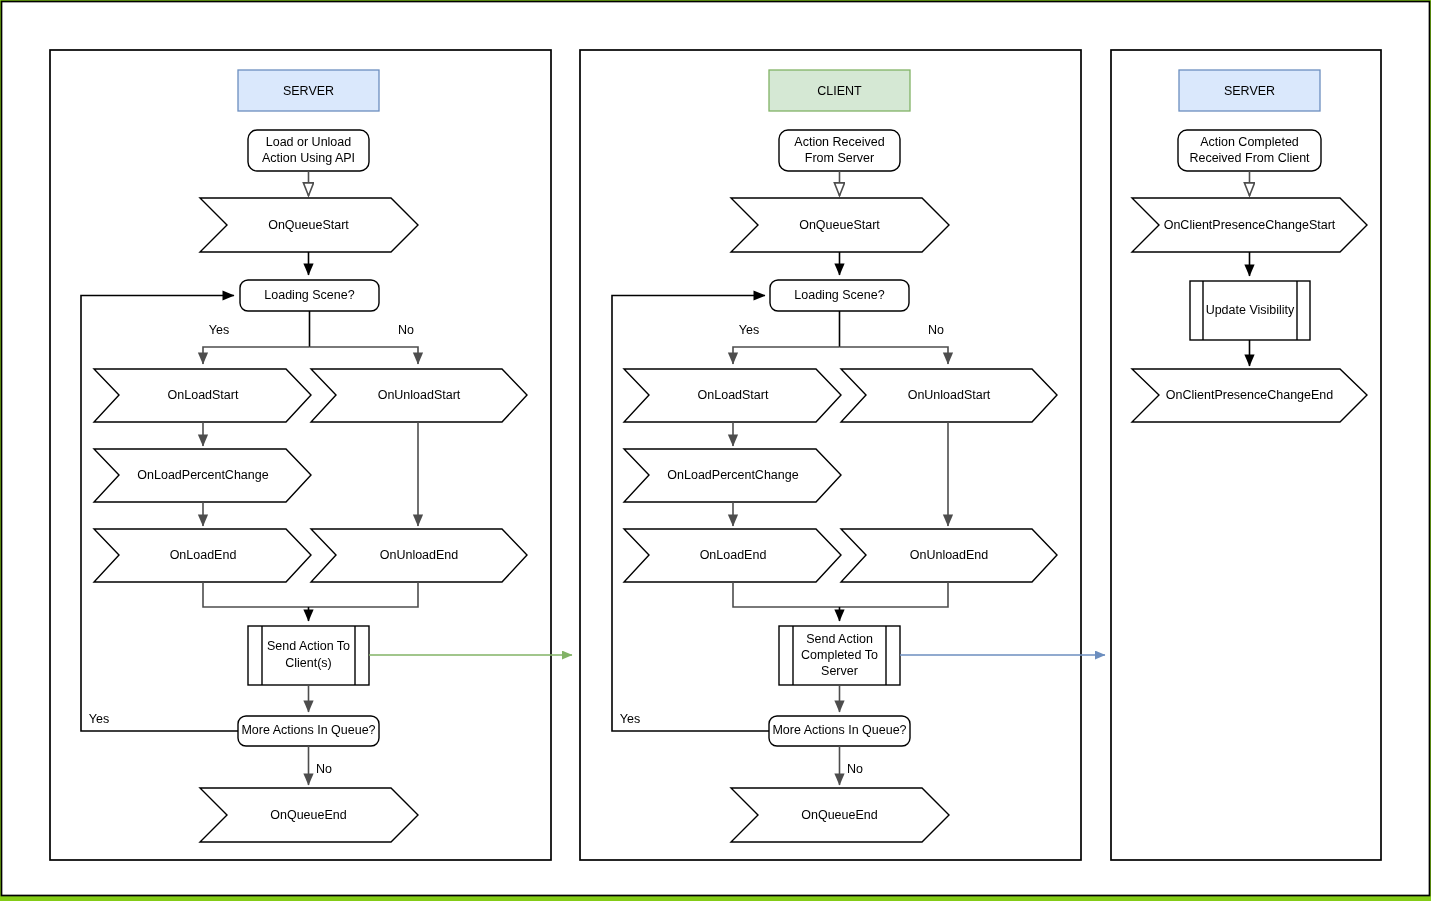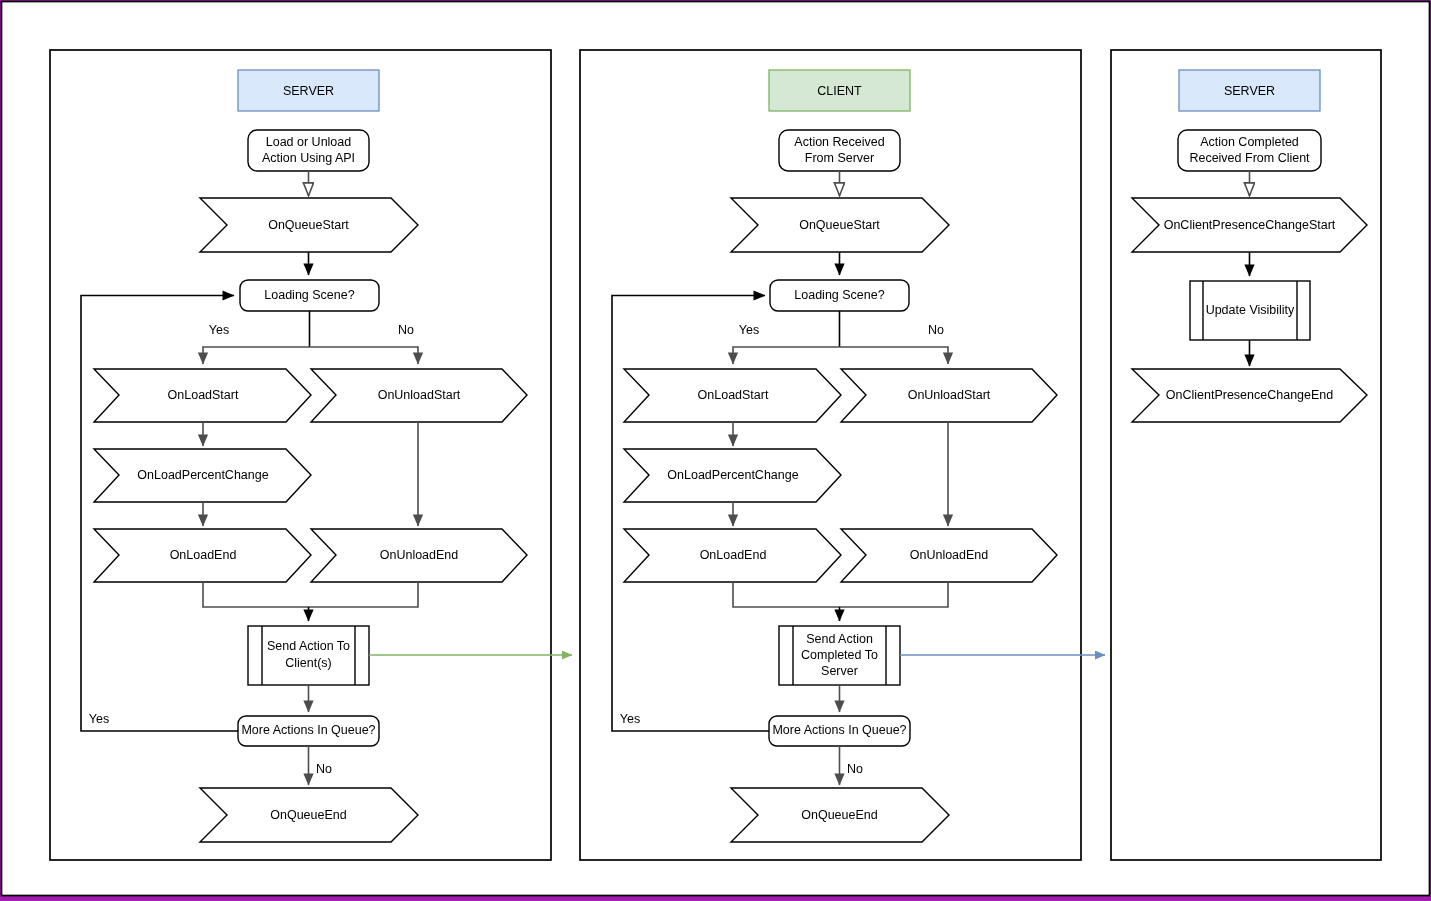--- a/index.html
+++ b/index.html
@@ -5,21 +5,21 @@
   html, body {
     margin: 0;
     padding: 0;
     background: #ffffff;
     font-family: "Liberation Sans", sans-serif;
   }
   #canvas {
     position: relative;
     width: 1431px;
     height: 901px;
-    background: #a21caf;
+    background: #84cc16;
     overflow: hidden;
   }
   svg { display: block; }
   .shape-text {
     font-family: "Liberation Sans", sans-serif;
     font-size: 12.5px;
     fill: #000000;
     text-anchor: middle;
     dominant-baseline: middle;
   }

